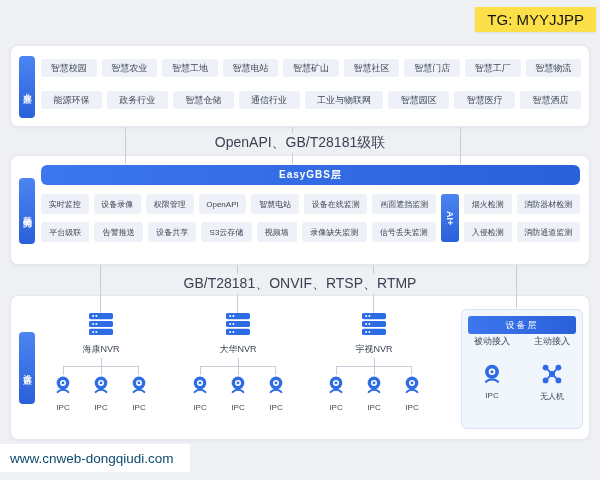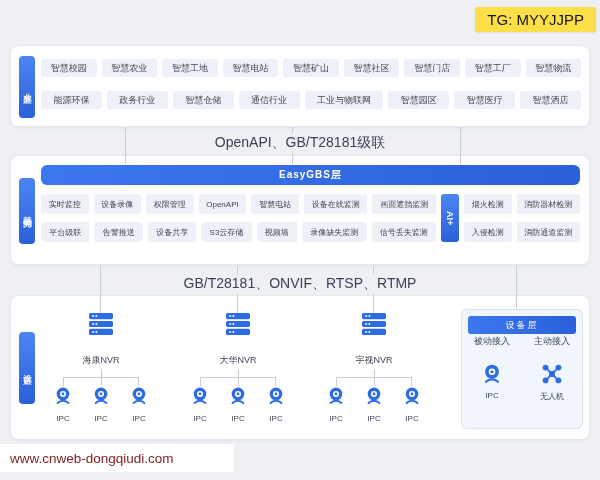--- a/index.html
+++ b/index.html
@@ -37,42 +37,42 @@
   #ai-row2{left:453px;right:9px;top:66px;height:20px}
 
   .vline{position:absolute;width:1px;background:#c8ced9;z-index:3}
   .conn-label{position:absolute;left:50%;transform:translateX(-50%);background:#eef0f4;padding:1px 10px;
         font-size:14px;color:#3a4252;z-index:5;white-space:nowrap}
   #conn-top{top:133px}
   #conn-bottom{top:274px}
 
   .nvr-group{position:absolute;top:16px;width:120px;display:flex;flex-direction:column;align-items:center}
   #nvr-g0{left:30px}#nvr-g1{left:167px}#nvr-g2{left:303px}
-  .nvr-label{font-size:9px;color:#3f4756;margin-top:14px}
+  .nvr-label{font-size:9px;color:#3f4756;margin-top:3px}
   .stem{width:1px;height:8px;background:#c8ced9;margin-top:2px}
   .split{width:76px;height:9px;border:1px solid #c8ced9;border-bottom:none;position:relative}
   .split::after{content:"";position:absolute;left:50%;top:-1px;width:1px;height:9px;background:#c8ced9}
   .cams{display:flex;gap:13px}
   .cam-col{width:25px;display:flex;flex-direction:column;align-items:center;gap:4px}
   .cam-label{font-size:8px;color:#3f4756}
 
   #access-box{position:absolute;left:450px;top:13px;width:122px;height:120px;background:#f1f6fd;
         border:1px solid #d8e3f5;border-radius:6px}
   #access-header{margin:6px 6px 0;height:18px;background:linear-gradient(90deg,#3c77ee,#2a60d9);border-radius:3px;
         color:#fff;font-size:9px;letter-spacing:2px;display:flex;align-items:center;justify-content:center}
   #access-cols{display:flex;justify-content:space-around;margin-top:1px}
   .acc-col{display:flex;flex-direction:column;align-items:center}
   .acc-label{font-size:9px;color:#3f4756}
   .acc-icon{margin-top:14px;height:24px;display:flex;align-items:center}
   .acc-device{font-size:8px;color:#3f4756;margin-top:5px}
 
   #tg-box{position:absolute;top:7px;right:4px;background:#fde047;padding:4px 12px;font-size:15px;color:#141414;
         box-shadow:0 1px 2px rgba(0,0,0,.08)}
-  #site-watermark{position:absolute;left:0;top:444px;width:234px;height:28px;background:#fff;display:flex;
-        align-items:center;padding-left:10px;font-size:13.5px;color:#7f1d1d}
+  #site-watermark{position:absolute;left:0;top:444px;width:190px;height:28px;background:#fff;display:flex;
+        align-items:center;padding-left:10px;font-size:13.5px;color:#0c4a6e}
 </style>
 </head>
 <body>
 
 <svg width="0" height="0" style="position:absolute" aria-hidden="true">
   <defs>
     <g id="ic-nvr">
       <rect x="1" y="1" width="24" height="6.2" rx="1.6" fill="#2e6ce4"></rect>
       <rect x="1" y="8.9" width="24" height="6.2" rx="1.6" fill="#2e6ce4"></rect>
       <rect x="1" y="16.8" width="24" height="6.2" rx="1.6" fill="#2e6ce4"></rect>

